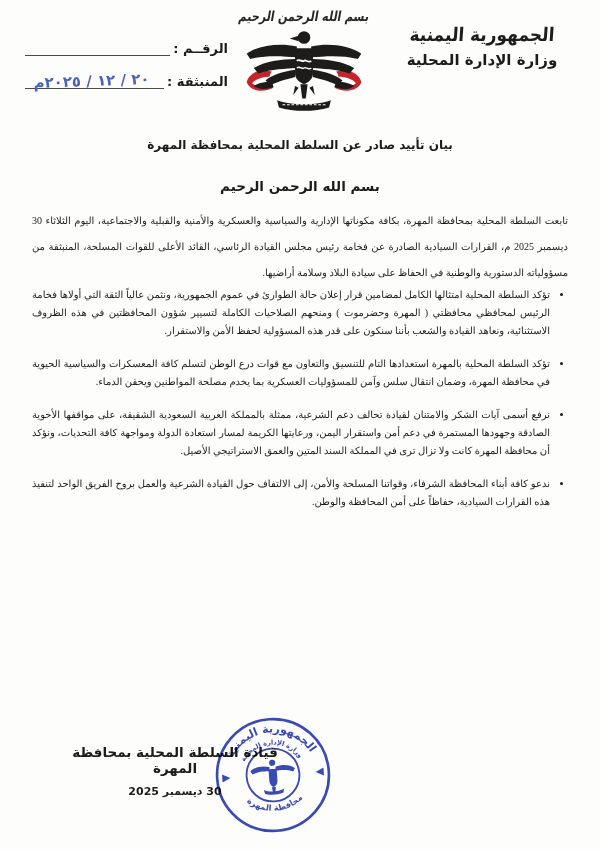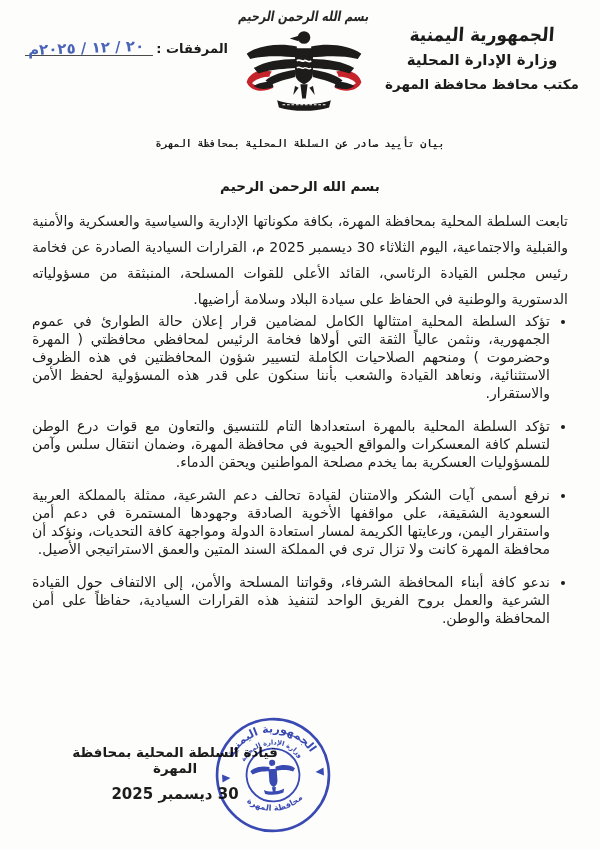--- a/index.html
+++ b/index.html
@@ -43,62 +43,62 @@
   }
   .date-script{
     position:absolute;right:6px;left:0;bottom:-2px;
     color:#4a64b8;font-size:15px;font-weight:bold;
     transform:rotate(-2deg);
     letter-spacing:2px;white-space:nowrap;
   }
   
   .doc-title{
     position:absolute;top:138px;left:0;right:0;
-    text-align:center;font-weight:bold;font-size:10px;font-family:Liberation Mono, monospace;
+    text-align:center;font-weight:bold;font-size:12px;
   }
   .basmala-line{
     position:absolute;top:178px;left:0;right:0;
     text-align:center;font-weight:bold;font-size:13.5px;
   }
   
   .body-text{
     position:absolute;top:208px;right:32px;left:32px;
-    font-size:14px;line-height:26px;
+    font-size:10px;line-height:26px;
     text-align:justify;
+    font-family:Liberation Serif, serif;
   }
   .intro{margin:0 0 0 0;}
   .lead{margin:0;}
   ul.points{margin:0;padding:0 18px 0 0;}
   ul.points li{margin-bottom:15px;line-height:18px;text-align:justify;}
   ul.points li:last-child{margin-bottom:8px;}
   
   .footer-sign{
     position:absolute;top:744px;right:310px;left:60px;
     text-align:center;font-weight:bold;
   }
   .footer-sign .sig-line1{font-size:13.5px;margin-bottom:9px;}
-  .footer-sign .sig-line2{font-size:15px;letter-spacing:2px;}
+  .footer-sign .sig-line2{font-size:11px;letter-spacing:2px;}
   .stamp{
     position:absolute;top:714px;left:212px;
     width:122px;height:122px;
     mix-blend-mode:multiply;opacity:0.93;
     transform:rotate(-4deg);
   }
   .eagle-dark{fill:#1e1b1b;}
   .flag-red{fill:#c5242b;}
 </style>
 </head>
 <body>
 
 <div class="page">
 
   <div class="letterhead">
     <div class="country">الجمهورية اليمنية</div>
     <div class="ministry">وزارة الإدارة المحلية</div>
-    <div class="office">مكتب محافظ محافظة المهرة</div>
   </div>
 
   <div class="emblem-wrap">
     <div class="basmala-callig">بسم الله الرحمن الرحيم</div>
     <svg width="128" height="86" viewBox="0 0 140 96">
 
       <path class="flag-red" d="M34,52 C20,48 8,54 6,64 C10,74 24,76 36,70 C30,64 30,58 34,52 Z"></path>
       <path class="flag-red" d="M106,52 C120,48 132,54 134,64 C130,74 116,76 104,70 C110,64 110,58 106,52 Z"></path>
       <path d="M34,58 C26,57 16,60 12,65 C18,70 28,70 35,66 Z" fill="#ffffff"></path>
       <path d="M106,58 C114,57 124,60 128,65 C122,70 112,70 105,66 Z" fill="#ffffff"></path>
@@ -124,35 +124,39 @@
       <path class="eagle-dark" d="M60,68 L64,70 L58,78 Z"></path>
       <path class="eagle-dark" d="M80,68 L76,70 L82,78 Z"></path>
 
       <path class="eagle-dark" d="M40,84 C56,90 84,90 100,84 L98,92 C82,97 58,97 42,92 Z"></path>
       <path d="M46,89 L94,89" stroke="#ffffff" stroke-width="1.2" stroke-dasharray="3 2" fill="none"></path>
     </svg>
   </div>
 
   <div class="fields">
     <div class="field-row">
-      <span class="field-label">المرفقات :</span>
+      <span class="field-label">الرقــم :</span>
+      <span class="field-line"></span>
+    </div>
+    <div class="field-row">
+      <span class="field-label">المنبثقة :</span>
       <span class="field-line">
           <span class="date-script">٢٠ / ١٢ / ٢٠٢٥م</span>
         </span>
     </div>
   </div>
 
   <div class="doc-title">بيان تأييد صادر عن السلطة المحلية بمحافظة المهرة</div>
   <div class="basmala-line">بسم الله الرحمن الرحيم</div>
 
   <div class="body-text">
     <p class="intro">تابعت السلطة المحلية بمحافظة المهرة، بكافة مكوناتها الإدارية والسياسية والعسكرية والأمنية والقبلية والاجتماعية، اليوم الثلاثاء 30 ديسمبر 2025 م، القرارات السيادية الصادرة عن فخامة رئيس مجلس القيادة الرئاسي، القائد الأعلى للقوات المسلحة، المنبثقة من مسؤولياته الدستورية والوطنية في الحفاظ على سيادة البلاد وسلامة أراضيها.</p>
     <ul class="points">
       <li>تؤكد السلطة المحلية امتثالها الكامل لمضامين قرار إعلان حالة الطوارئ في عموم الجمهورية، ونثمن عالياً الثقة التي أولاها فخامة الرئيس لمحافظي محافظتي ( المهرة وحضرموت ) ومنحهم الصلاحيات الكاملة لتسيير شؤون المحافظتين في هذه الظروف الاستثنائية، ونعاهد القيادة والشعب بأننا سنكون على قدر هذه المسؤولية لحفظ الأمن والاستقرار.</li>
-      <li>تؤكد السلطة المحلية بالمهرة استعدادها التام للتنسيق والتعاون مع قوات درع الوطن لتسلم كافة المعسكرات والمواقع الحيوية في محافظة المهرة، وضمان انتقال سلس وآمن للمسؤوليات العسكرية بما يخدم مصلحة المواطنين ويحقن الدماء.</li>
+      <li>تؤكد السلطة المحلية بالمهرة استعدادها التام للتنسيق والتعاون مع قوات درع الوطن لتسلم كافة المعسكرات والسياسية الحيوية في محافظة المهرة، وضمان انتقال سلس وآمن للمسؤوليات العسكرية بما يخدم مصلحة المواطنين ويحقن الدماء.</li>
       <li>نرفع أسمى آيات الشكر والامتنان لقيادة تحالف دعم الشرعية، ممثلة بالمملكة العربية السعودية الشقيقة، على مواقفها الأخوية الصادقة وجهودها المستمرة في دعم أمن واستقرار اليمن، ورعايتها الكريمة لمسار استعادة الدولة ومواجهة كافة التحديات، ونؤكد أن محافظة المهرة كانت ولا تزال ترى في المملكة السند المتين والعمق الاستراتيجي الأصيل.</li>
       <li>ندعو كافة أبناء المحافظة الشرفاء، وقواتنا المسلحة والأمن، إلى الالتفاف حول القيادة الشرعية والعمل بروح الفريق الواحد لتنفيذ هذه القرارات السيادية، حفاظاً على أمن المحافظة والوطن.</li>
     </ul>
   </div>
 
   <div class="footer-sign">
     <div class="sig-line1">قيادة السلطة المحلية بمحافظة المهرة</div>
     <div class="sig-line2">30 ديسمبر 2025</div>
   </div>
 

